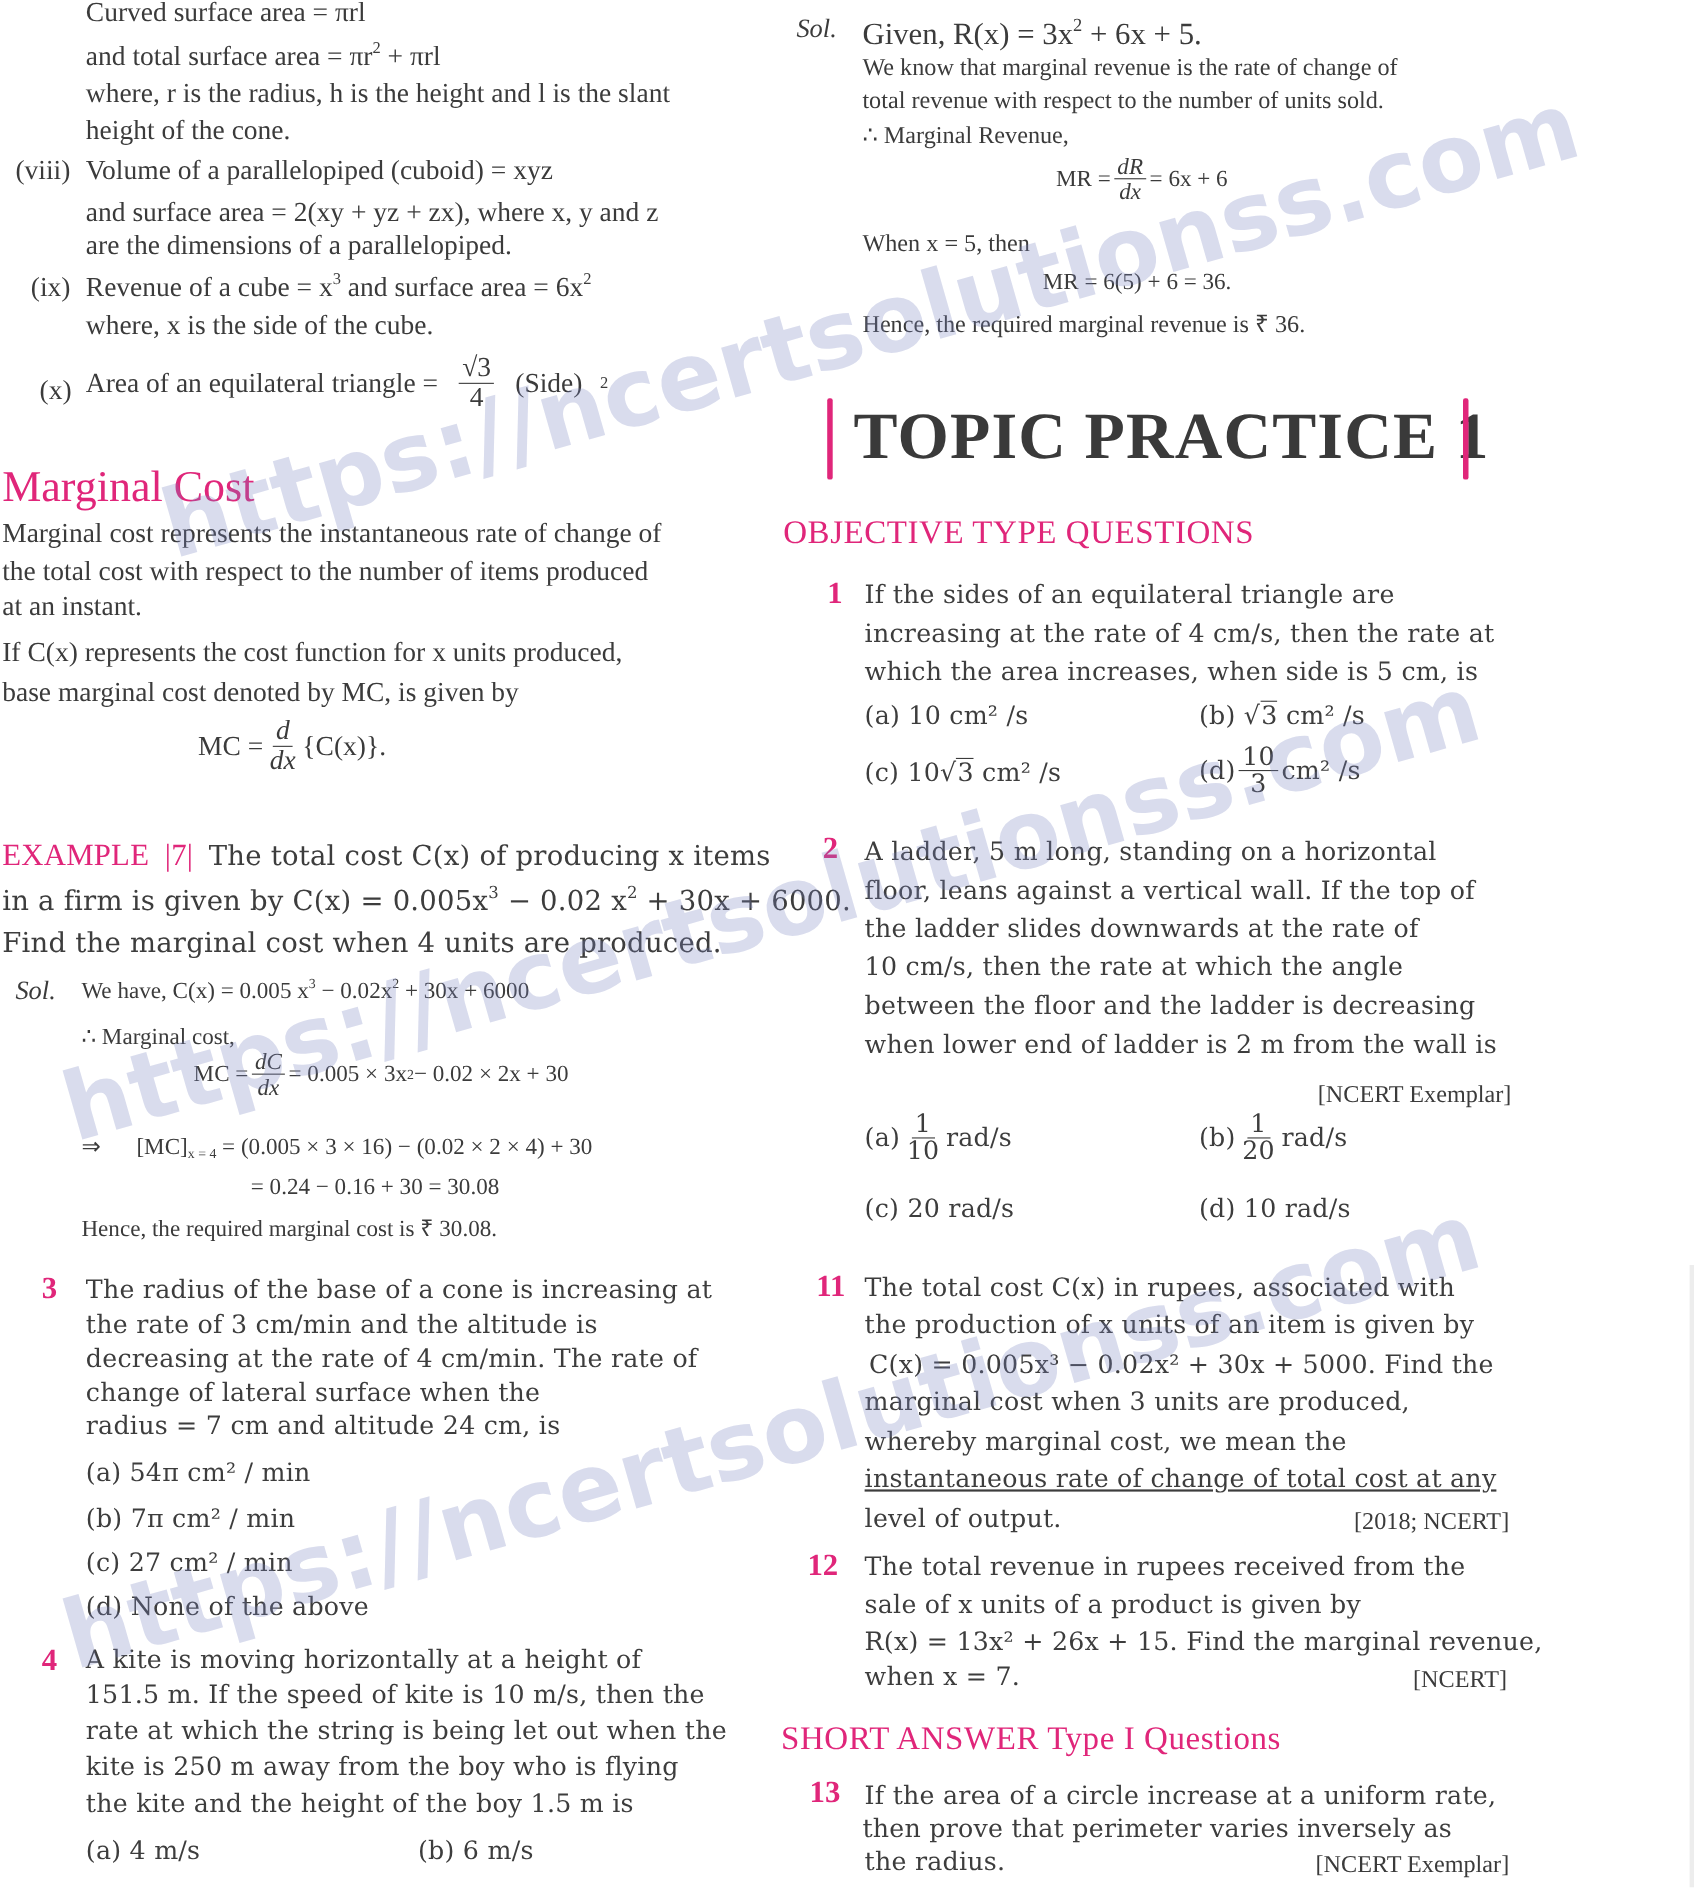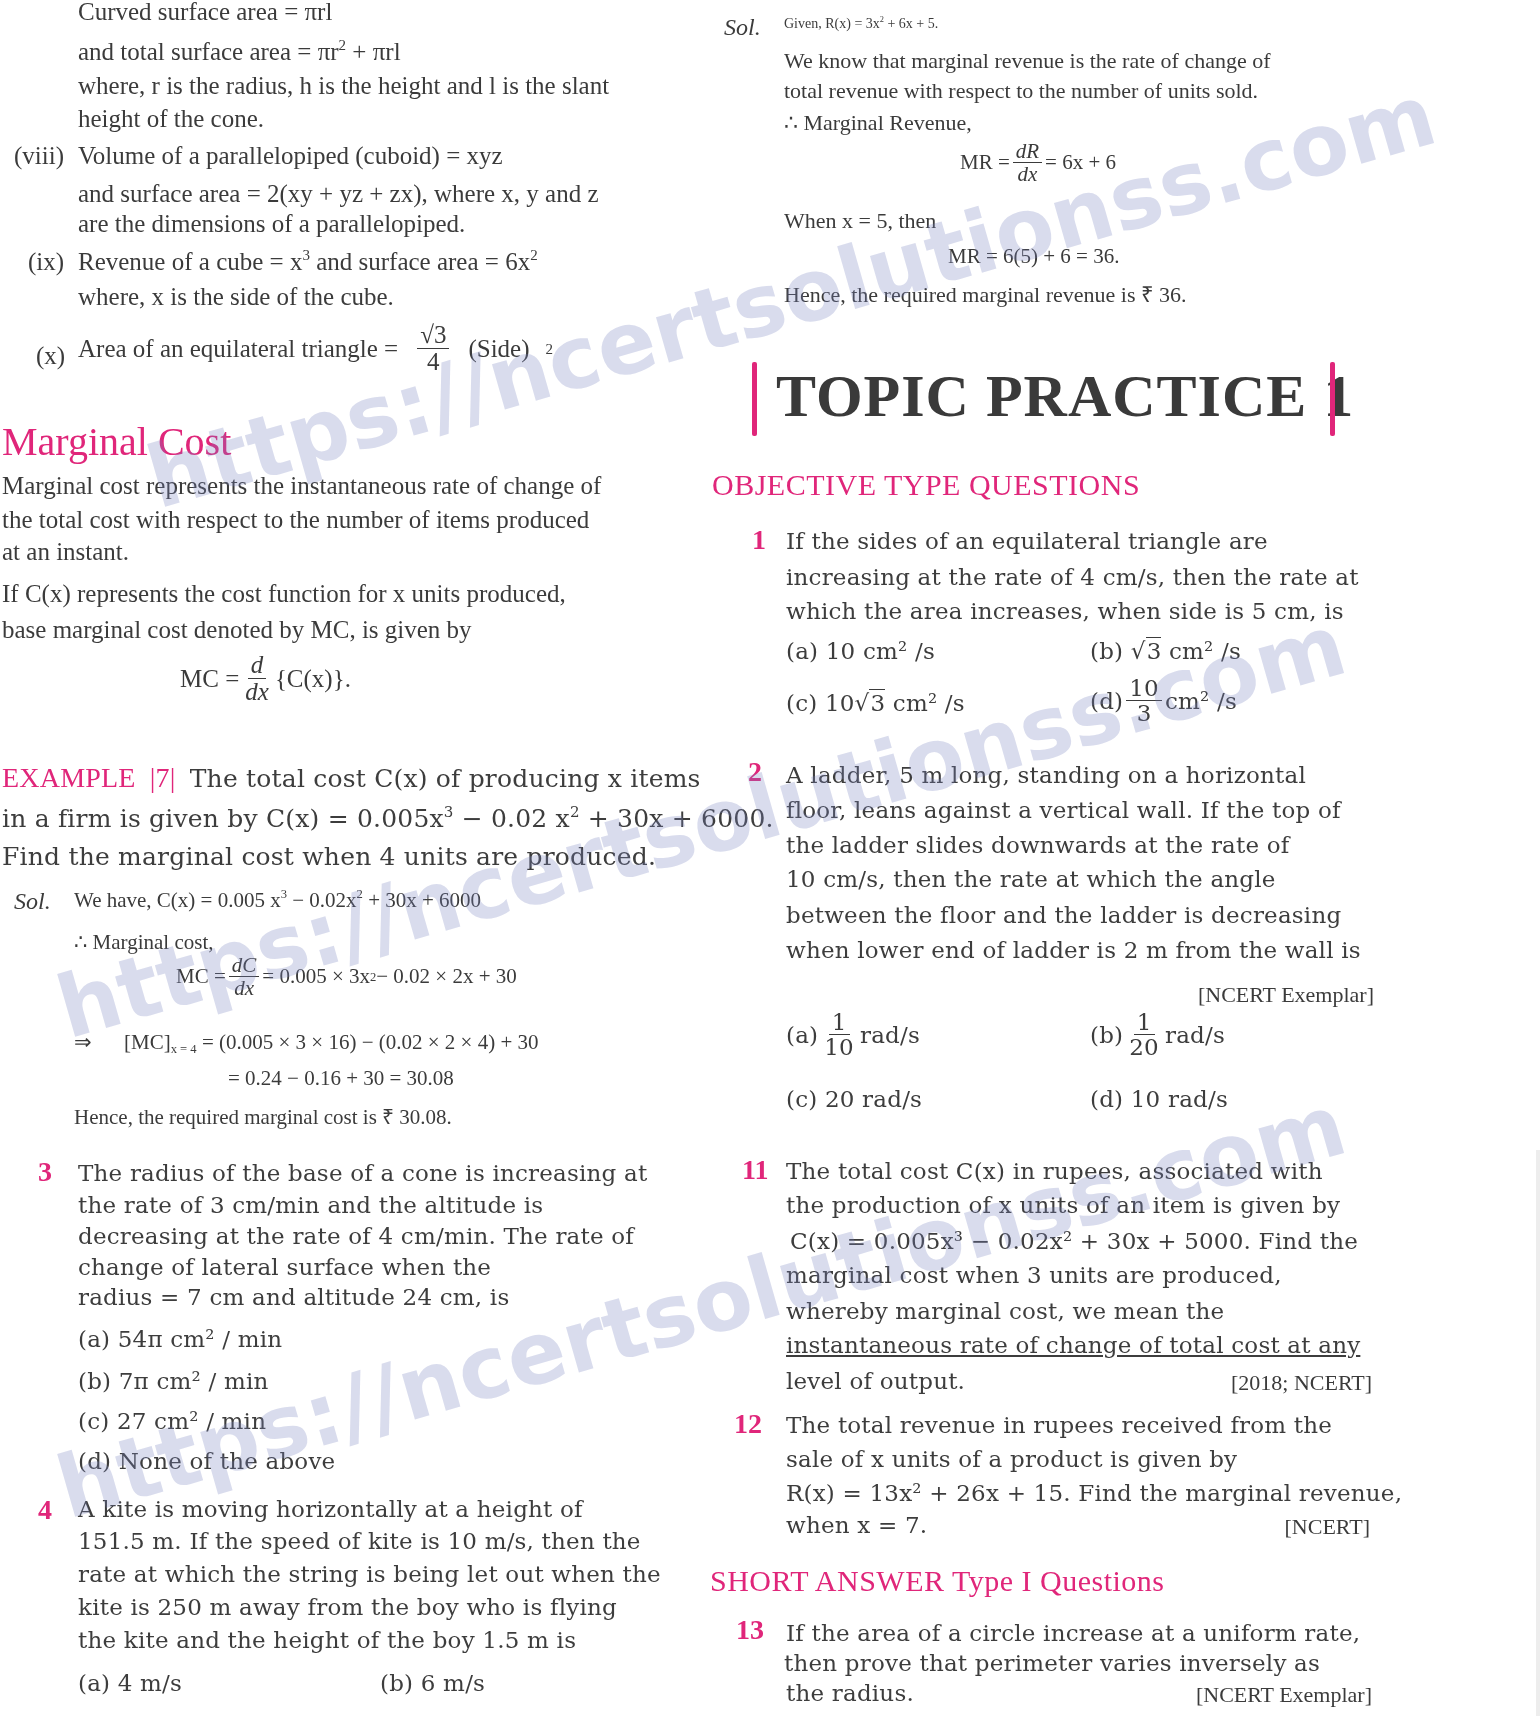--- a/index.html
+++ b/index.html
@@ -135,21 +135,21 @@
   <div class="abs q" style="left:78px; top:1561px;">rate at which the string is being let out when the</div>
   <div class="abs q" style="left:78px; top:1594px;">kite is 250 m away from the boy who is flying</div>
   <div class="abs q" style="left:78px; top:1627px;">the kite and the height of the boy 1.5 m is</div>
   <div class="abs q" style="left:78px; top:1670px;">(a) 4 m/s</div>
   <div class="abs q" style="left:380px; top:1670px;">(b) 6 m/s</div>
 </div>
 
 <div>
 
   <div class="abs txt i" style="left:724px; top:14px; font-size:24px;">Sol.</div>
-  <div class="abs txt" style="left:784px; top:16px; font-size:14px;">
+  <div class="abs txt" style="left:784px; top:16px; font-size:28px;">
     <span>Given, R(x) = 3x</span><sup>2</sup><span> + 6x + 5.</span>
   </div>
   <div class="abs txt" style="left:784px; top:48px; font-size:22px;">We know that marginal revenue is the rate of change of</div>
   <div class="abs txt" style="left:784px; top:78px; font-size:22px;">total revenue with respect to the number of units sold.</div>
   <div class="abs txt" style="left:784px; top:110px; font-size:22px;">∴  Marginal Revenue,</div>
   <div class="abs txt" style="left:960px; top:140px; font-size:21px; display:flex; align-items:center;">
     <span>MR =</span>
     <span class="frac i">
         <span class="num">dR</span>
         <span class="den">dx</span>

